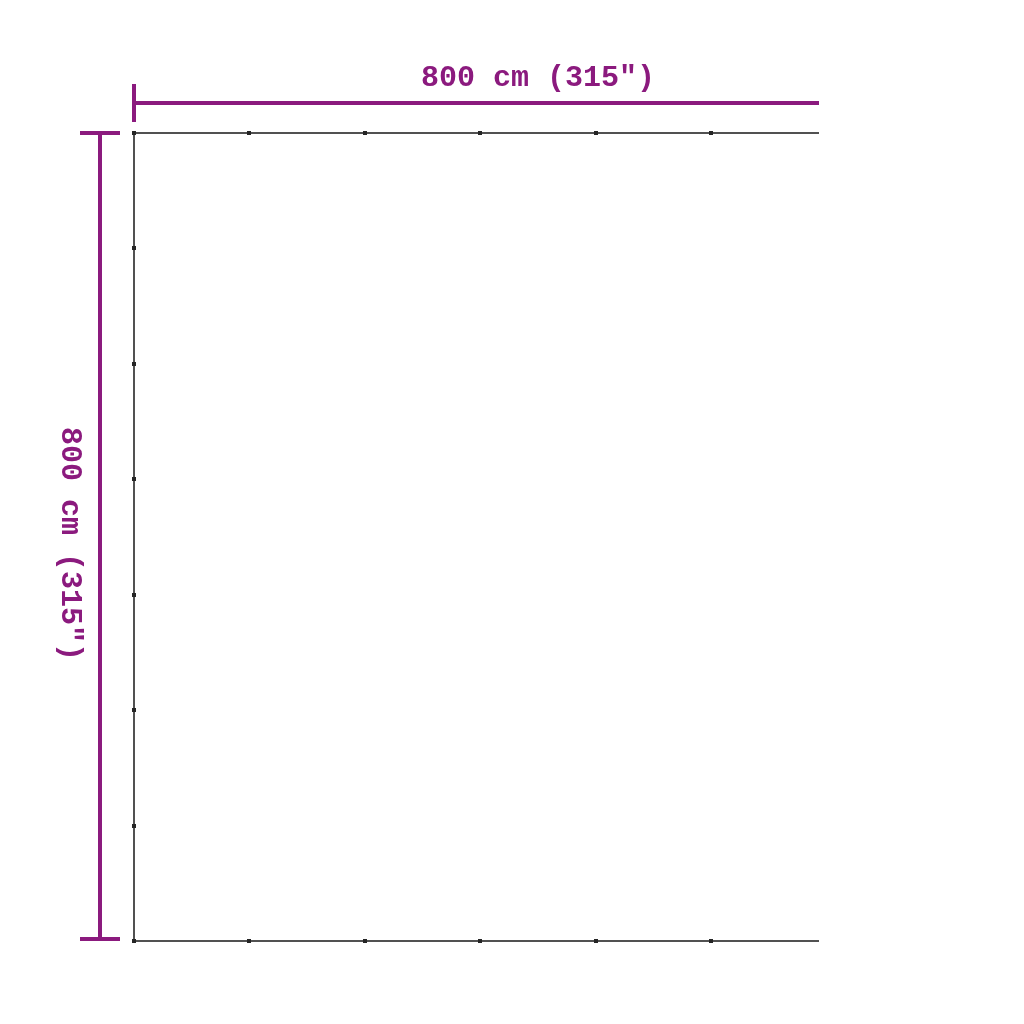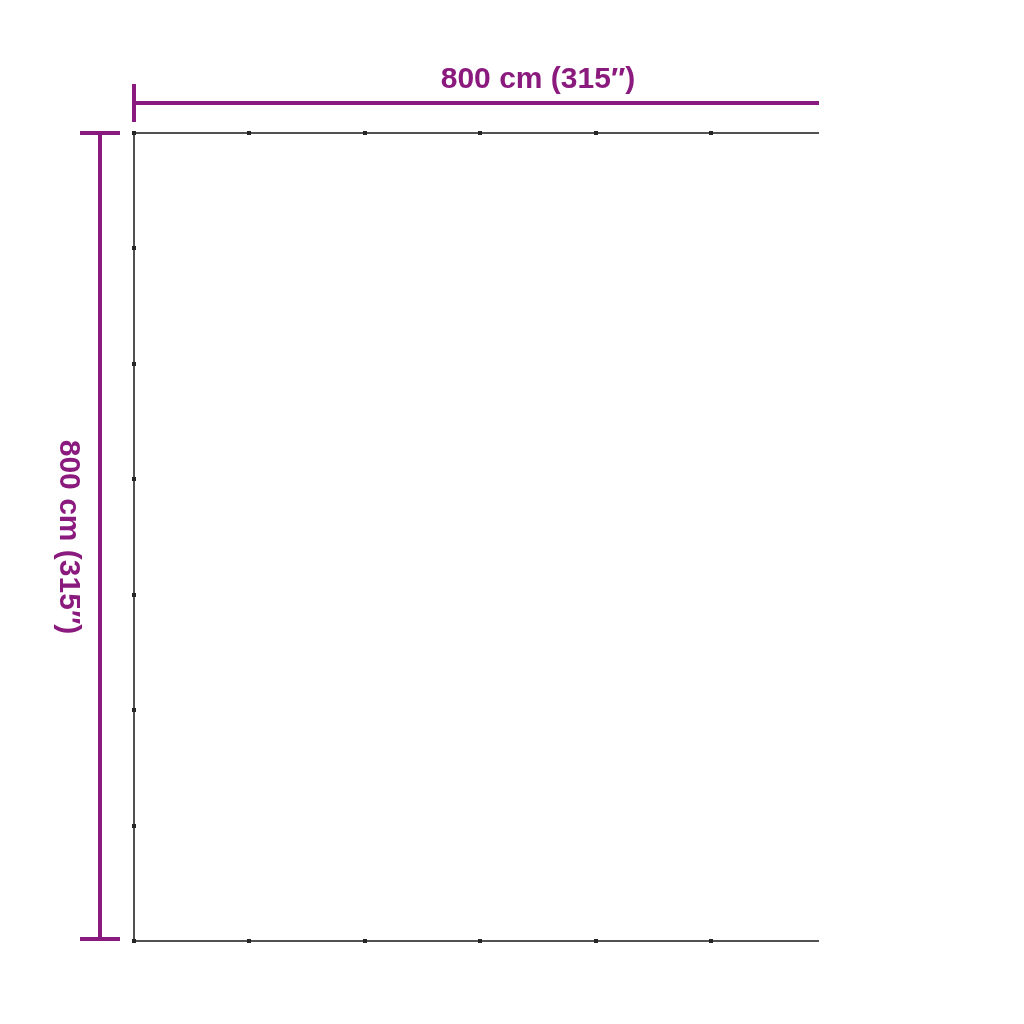--- a/index.html
+++ b/index.html
@@ -5,21 +5,21 @@
   html, body {
     margin: 0;
     padding: 0;
     background: #ffffff;
   }
   .canvas {
     position: relative;
     width: 819px;
     height: 1024px;
     background: var(--bg, #ffffff);
-    font-family: Liberation Sans, sans-serif;
+    font-family: Liberation Mono, monospace;
     overflow: hidden;
   }
 
   
   .outline {
     position: absolute;
     left: 133px;
     top: 132px;
     width: 810px;
     height: 810px;

